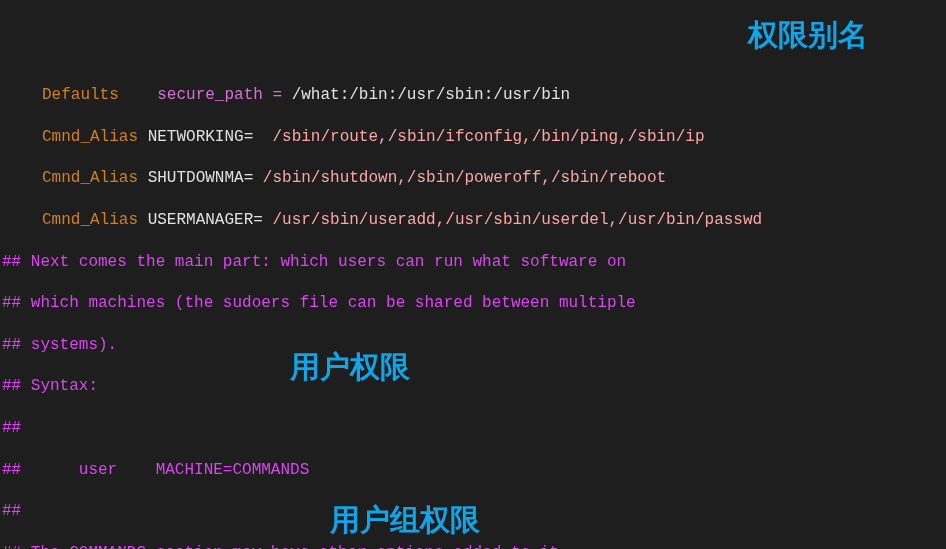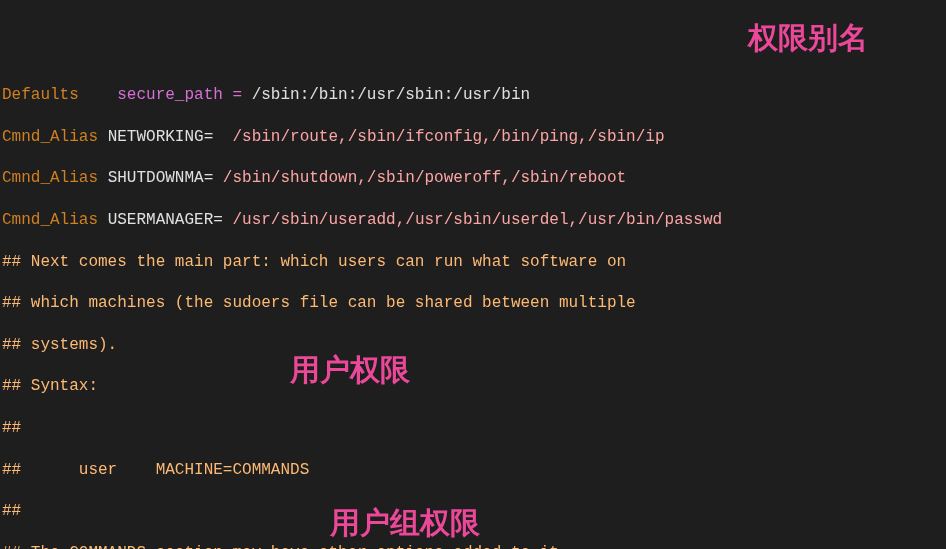--- a/index.html
+++ b/index.html
@@ -9,43 +9,43 @@
       font-size: 16px;
       line-height: 1.3;
       padding: 2px;
       width: 946px;
       height: 549px;
       overflow: hidden;
       position: relative;
       white-space: pre;
     }
     .line { display: block; }
-    .orange { color: #d08020; }
+    .orange { color: #d08020; margin-left: 40px; }
     .magenta { color: #d670d6; text-align: center; }
     .white { color: #e0e0e0; }
     .yellow { color: #fca5a5; }
-    .cyan { color: #fdba74; }
+    .cyan { color: #d946ef; }
     .annotation {
       position: absolute;
-      color: #ec4899;
-      font-family: Liberation Sans, sans-serif;
+      color: #0ea5e9;
+      font-family: Liberation Mono, monospace;
       font-size: 30px;
       font-weight: bold;
       pointer-events: none;
     }
     .ann1 { top: 18px; left: 748px; }
     .ann2 { top: 350px; left: 290px; }
     .ann3 { top: 503px; left: 330px; }
   </style>
 </head>
 <body>
 
 
 
-<div class="line"><span class="orange">Defaults    </span><span class="magenta">secure_path = </span><span class="white">/sbin:/bin:/usr/sbin:/usr/bin</span></div>
+<div class="line"><span class="orange">Defaults    </span><span class="magenta">secure_path = </span><span class="white">/what:/bin:/usr/sbin:/usr/bin</span></div>
 <div class="line"><span class="orange">Cmnd_Alias </span><span class="white">NETWORKING</span><span class="white">=  </span><span class="yellow">/sbin/route,/sbin/ifconfig,/bin/ping,/sbin/ip</span></div>
 <div class="line"><span class="orange">Cmnd_Alias </span><span class="white">SHUTDOWNMA</span><span class="white">= </span><span class="yellow">/sbin/shutdown,/sbin/poweroff,/sbin/reboot</span></div>
 <div class="line"><span class="orange">Cmnd_Alias </span><span class="white">USERMANAGER</span><span class="white">= </span><span class="yellow">/usr/sbin/useradd,/usr/sbin/userdel,/usr/bin/passwd</span></div>
 <div class="line cyan">## Next comes the main part: which users can run what software on</div>
 <div class="line cyan">## which machines (the sudoers file can be shared between multiple</div>
 <div class="line cyan">## systems).</div>
 <div class="line cyan">## Syntax:</div>
 <div class="line cyan">##</div>
 <div class="line cyan">##      user    MACHINE=COMMANDS</div>
 <div class="line cyan">##</div>

